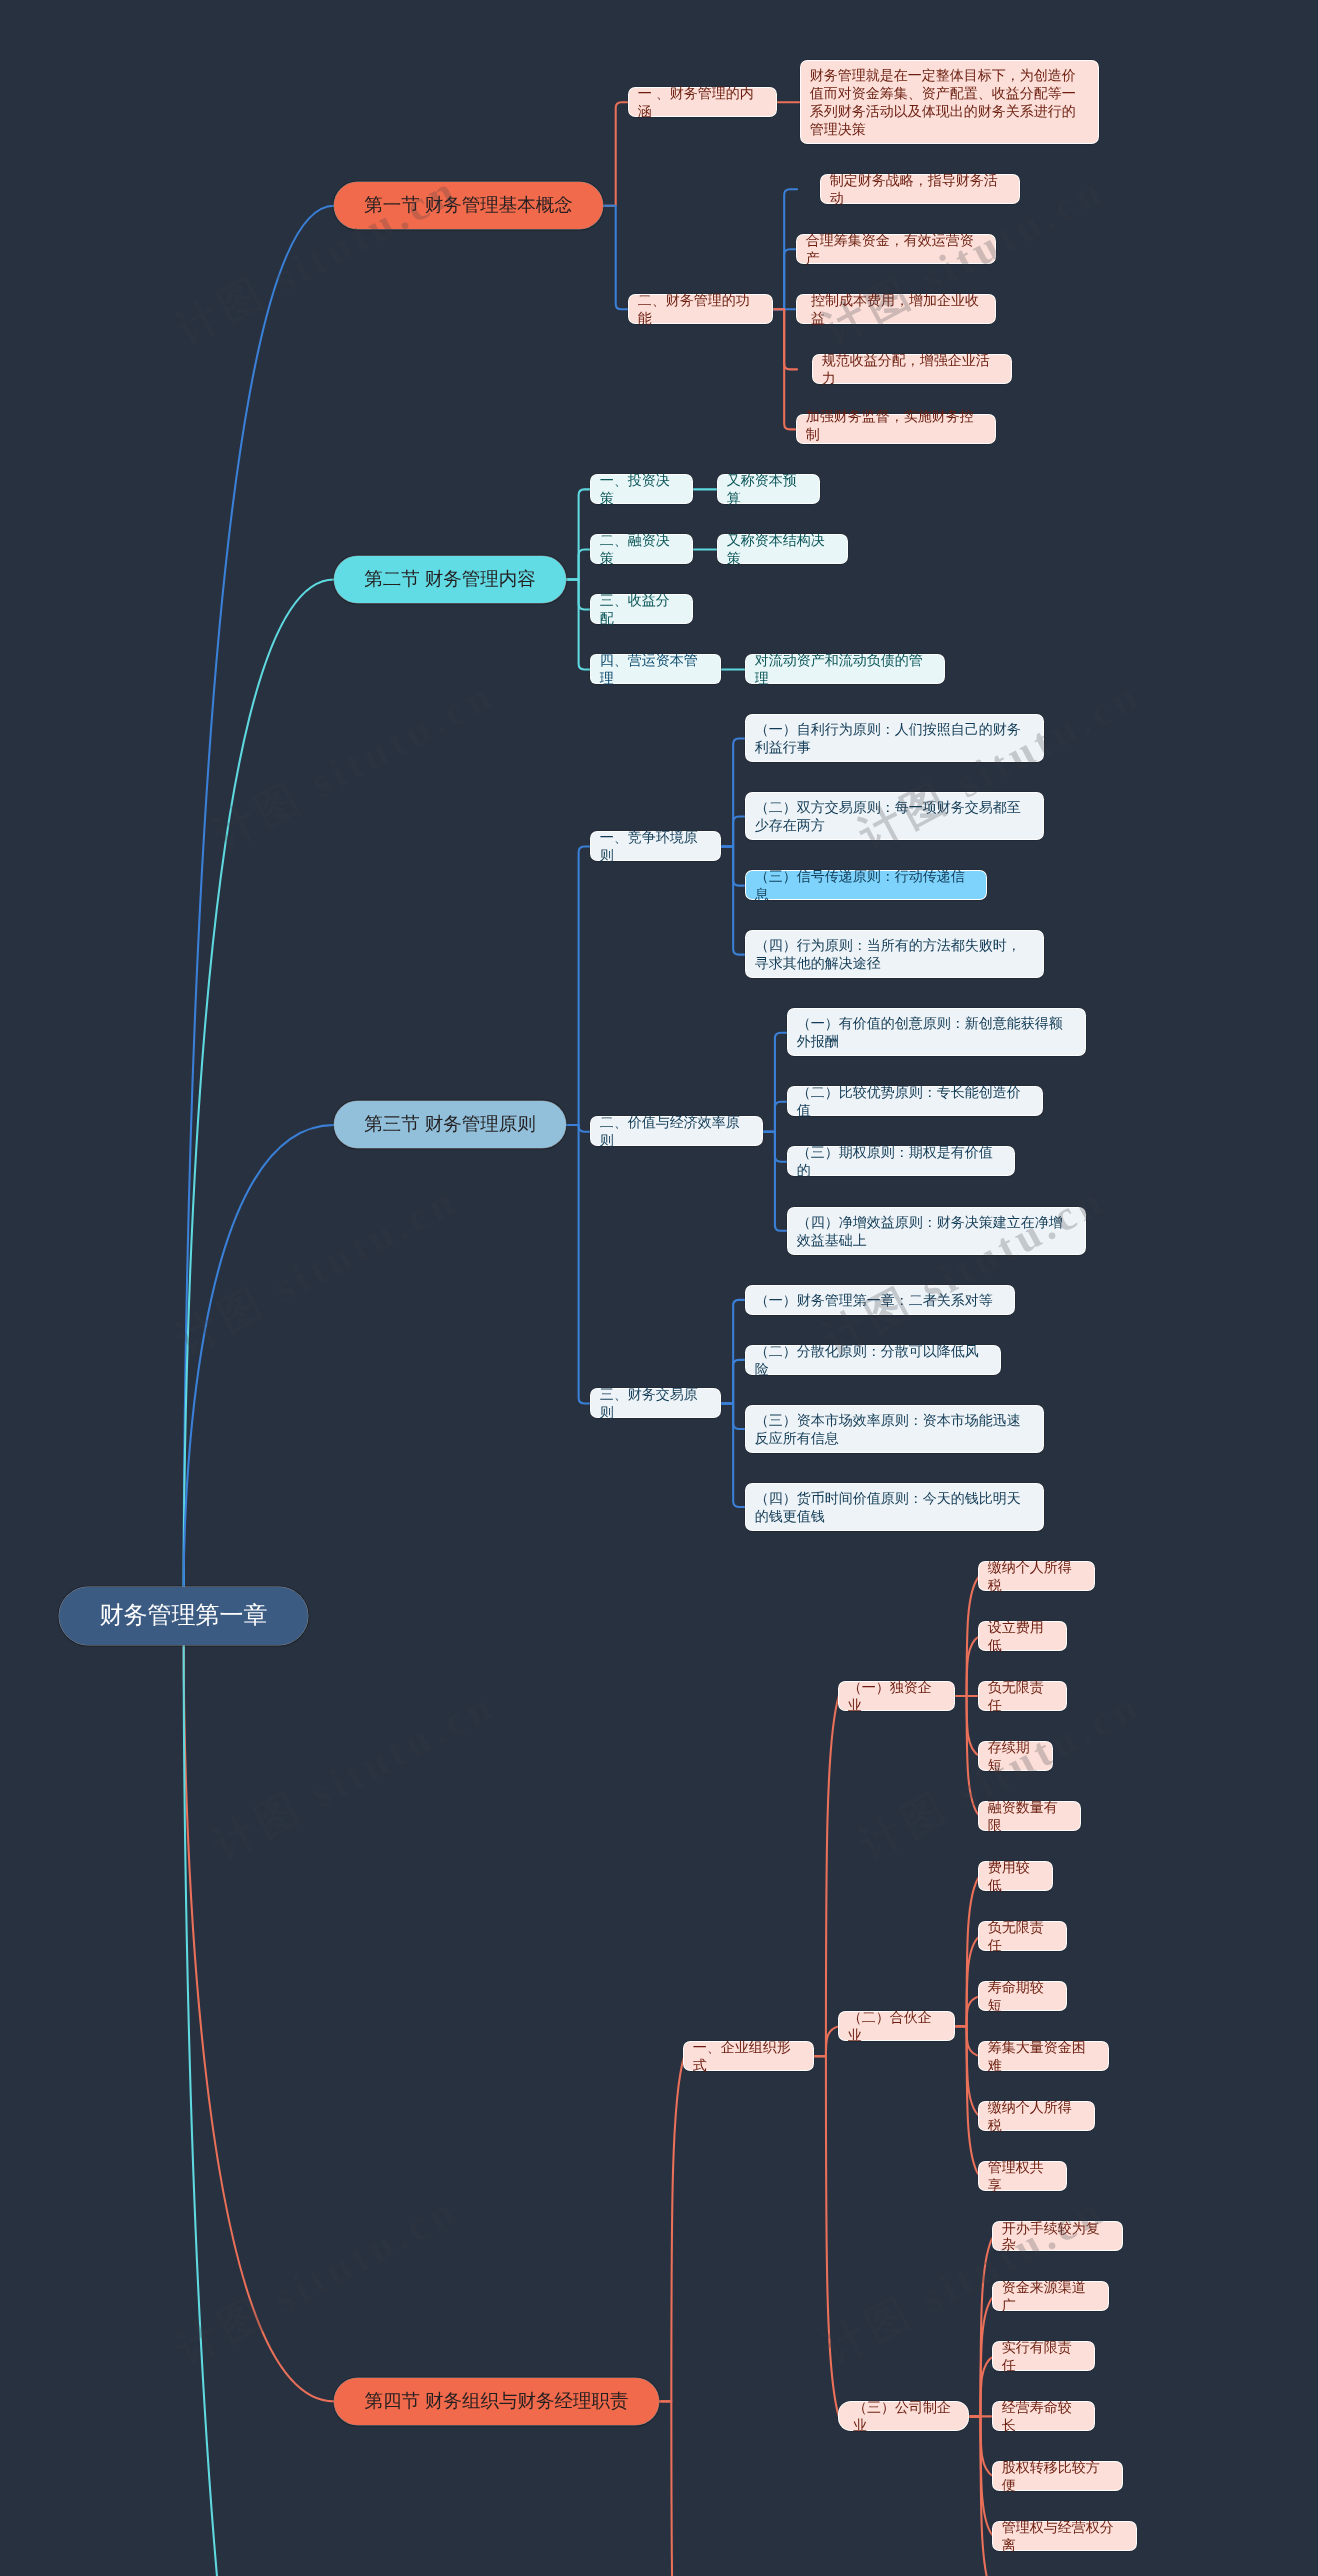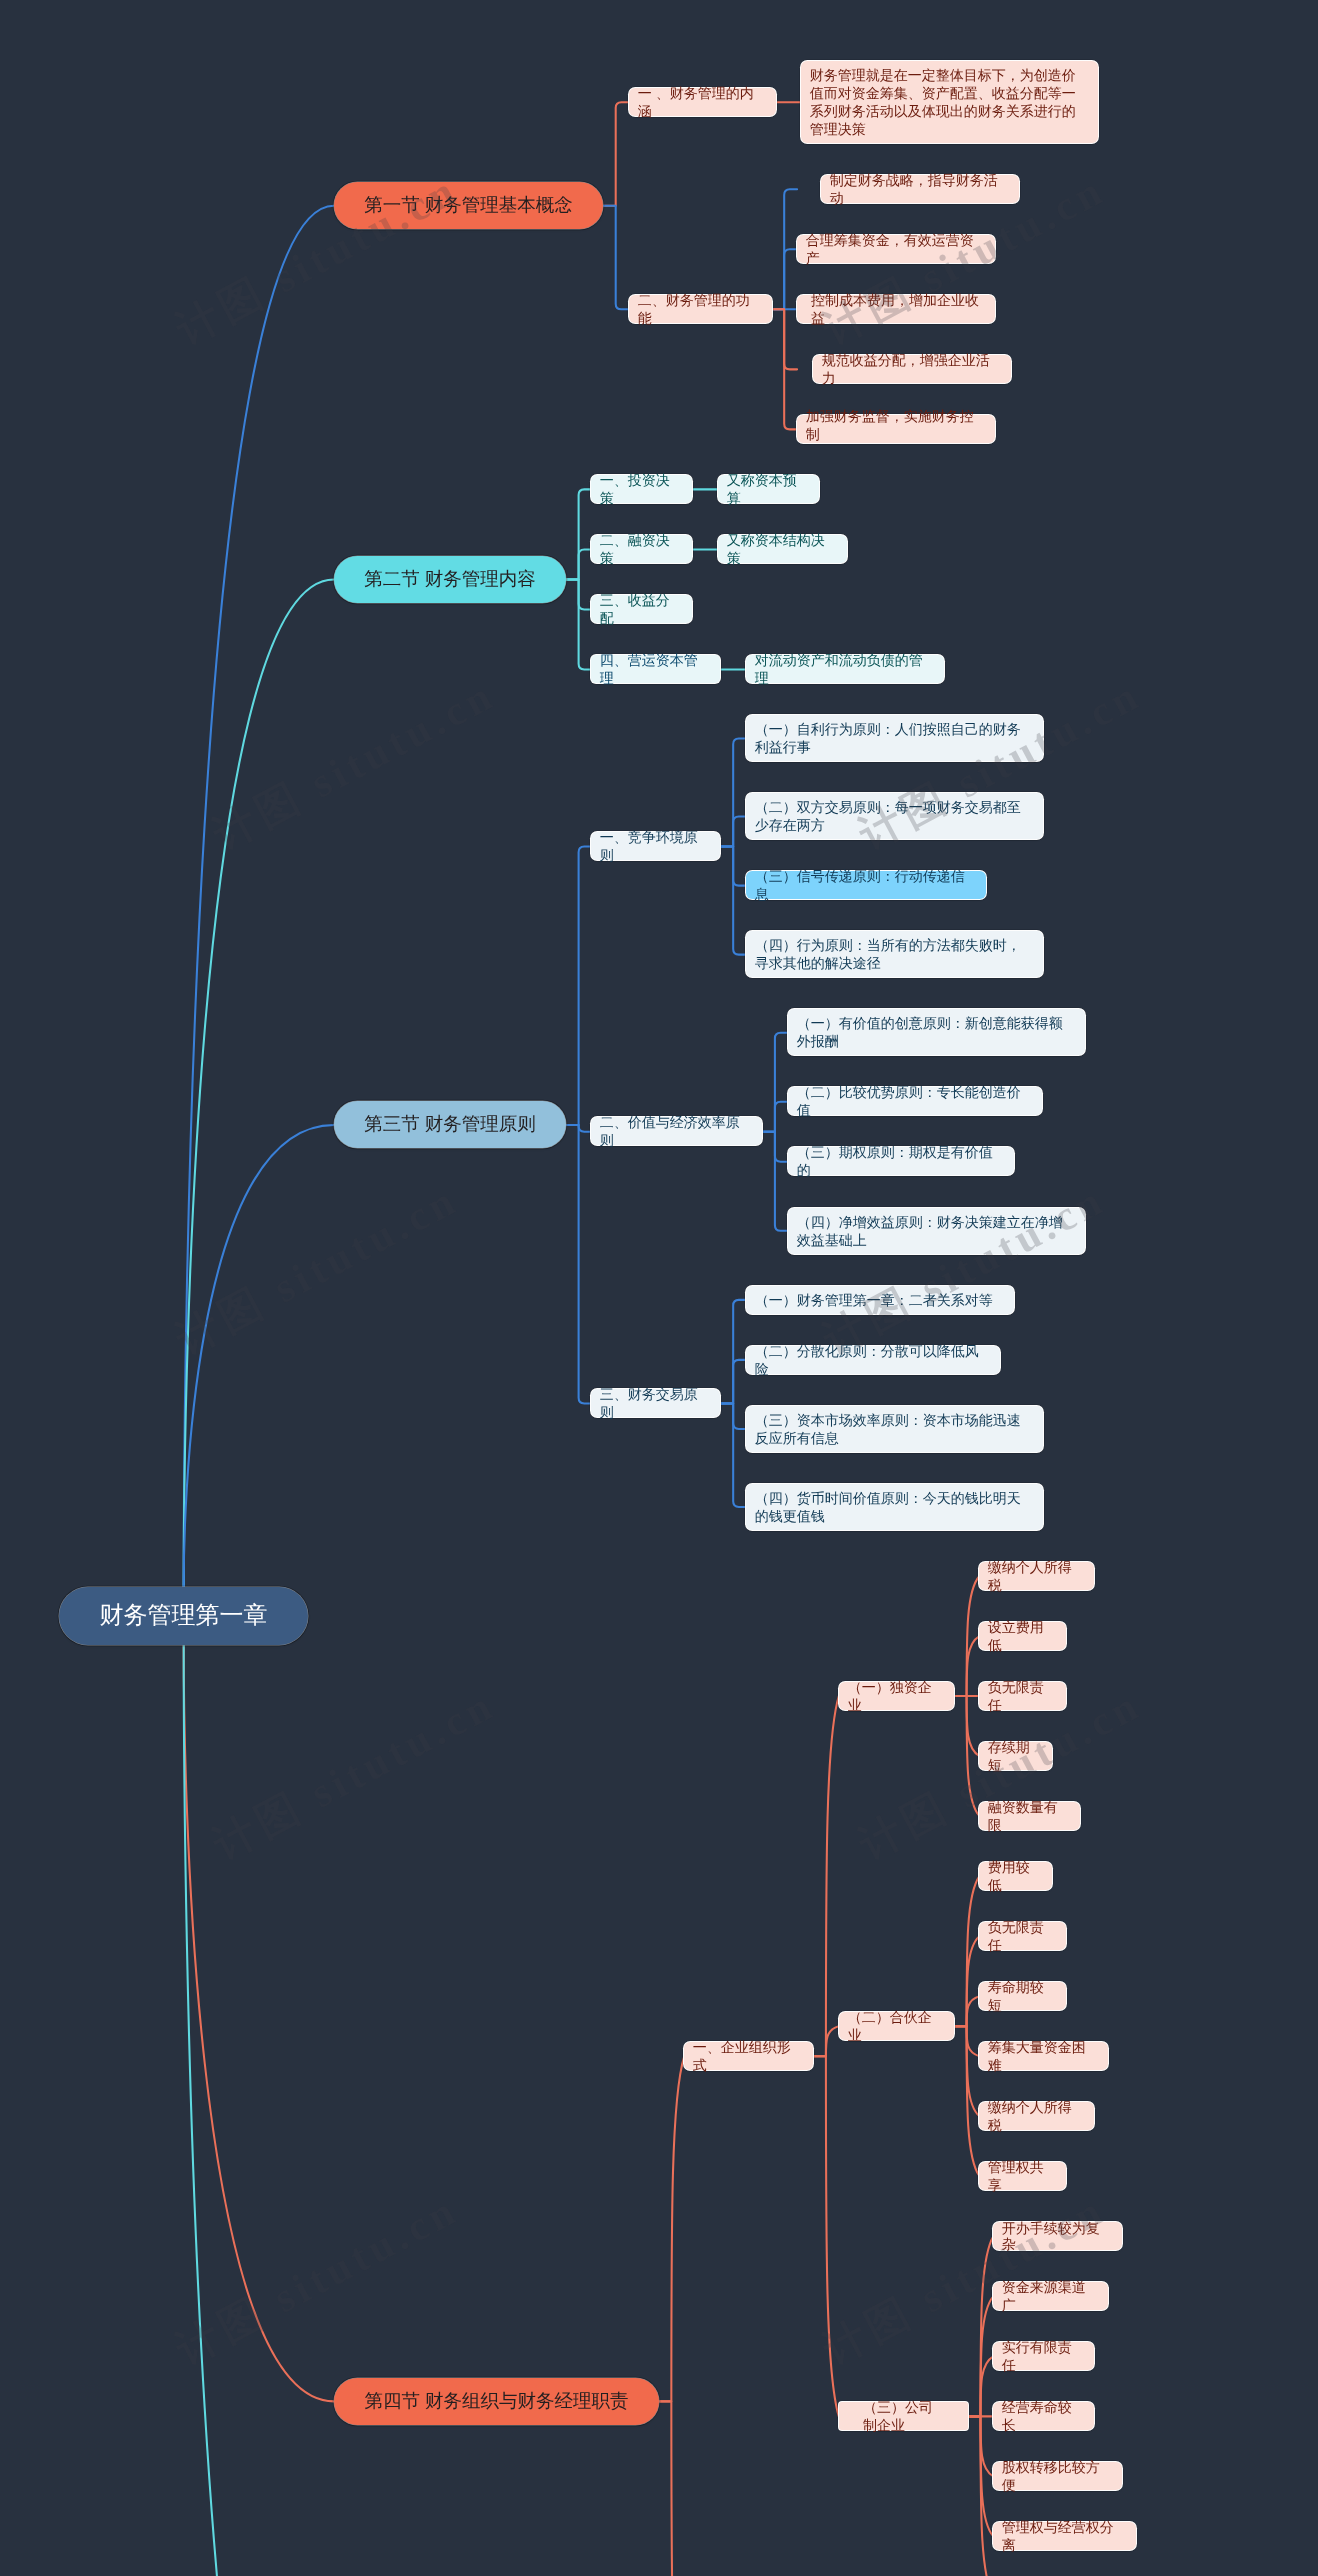--- a/index.html
+++ b/index.html
@@ -130,21 +130,21 @@
       <div class="node" style="left: 979px; top: 1682px; width: 87px; height: 28px; font-size: 14px; background: rgb(251, 223, 216); color: rgb(107, 28, 14); border-radius: 6.2px; padding: 0px 8.8px; line-height: 18px; box-shadow: rgb(253, 253, 253) 0px 0px 0px 1px, rgba(0, 0, 0, 0.22) 0px 0px 0px 1.5px, rgba(0, 0, 0, 0.22) 0px 1px 2.1px;"><span>负无限责任</span></div>
       <div class="node" style="left: 979px; top: 1742px; width: 73px; height: 28px; font-size: 14px; background: rgb(251, 223, 216); color: rgb(107, 28, 14); border-radius: 6.2px; padding: 0px 8.8px; line-height: 18px; box-shadow: rgb(253, 253, 253) 0px 0px 0px 1px, rgba(0, 0, 0, 0.22) 0px 0px 0px 1.5px, rgba(0, 0, 0, 0.22) 0px 1px 2.1px;"><span>存续期短</span></div>
       <div class="node" style="left: 979px; top: 1802px; width: 101px; height: 28px; font-size: 14px; background: rgb(251, 223, 216); color: rgb(107, 28, 14); border-radius: 6.2px; padding: 0px 8.8px; line-height: 18px; box-shadow: rgb(253, 253, 253) 0px 0px 0px 1px, rgba(0, 0, 0, 0.22) 0px 0px 0px 1.5px, rgba(0, 0, 0, 0.22) 0px 1px 2.1px;"><span>融资数量有限</span></div>
       <div class="node" style="left: 839px; top: 2012px; width: 115px; height: 28px; font-size: 14px; background: rgb(251, 223, 216); color: rgb(107, 28, 14); border-radius: 6.2px; padding: 0px 8.8px; line-height: 18px; box-shadow: rgb(253, 253, 253) 0px 0px 0px 1px, rgba(0, 0, 0, 0.22) 0px 0px 0px 1.5px, rgba(0, 0, 0, 0.22) 0px 1px 2.1px;"><span>（二）合伙企业</span></div>
       <div class="node" style="left: 979px; top: 1862px; width: 73px; height: 28px; font-size: 14px; background: rgb(251, 223, 216); color: rgb(107, 28, 14); border-radius: 6.2px; padding: 0px 8.8px; line-height: 18px; box-shadow: rgb(253, 253, 253) 0px 0px 0px 1px, rgba(0, 0, 0, 0.22) 0px 0px 0px 1.5px, rgba(0, 0, 0, 0.22) 0px 1px 2.1px;"><span>费用较低</span></div>
       <div class="node" style="left: 979px; top: 1922px; width: 87px; height: 28px; font-size: 14px; background: rgb(251, 223, 216); color: rgb(107, 28, 14); border-radius: 6.2px; padding: 0px 8.8px; line-height: 18px; box-shadow: rgb(253, 253, 253) 0px 0px 0px 1px, rgba(0, 0, 0, 0.22) 0px 0px 0px 1.5px, rgba(0, 0, 0, 0.22) 0px 1px 2.1px;"><span>负无限责任</span></div>
       <div class="node" style="left: 979px; top: 1982px; width: 87px; height: 28px; font-size: 14px; background: rgb(251, 223, 216); color: rgb(107, 28, 14); border-radius: 6.2px; padding: 0px 8.8px; line-height: 18px; box-shadow: rgb(253, 253, 253) 0px 0px 0px 1px, rgba(0, 0, 0, 0.22) 0px 0px 0px 1.5px, rgba(0, 0, 0, 0.22) 0px 1px 2.1px;"><span>寿命期较短</span></div>
       <div class="node" style="left: 979px; top: 2042px; width: 129px; height: 28px; font-size: 14px; background: rgb(251, 223, 216); color: rgb(107, 28, 14); border-radius: 6.2px; padding: 0px 8.8px; line-height: 18px; box-shadow: rgb(253, 253, 253) 0px 0px 0px 1px, rgba(0, 0, 0, 0.22) 0px 0px 0px 1.5px, rgba(0, 0, 0, 0.22) 0px 1px 2.1px;"><span>筹集大量资金困难</span></div>
       <div class="node" style="left: 979px; top: 2102px; width: 115px; height: 28px; font-size: 14px; background: rgb(251, 223, 216); color: rgb(107, 28, 14); border-radius: 6.2px; padding: 0px 8.8px; line-height: 18px; box-shadow: rgb(253, 253, 253) 0px 0px 0px 1px, rgba(0, 0, 0, 0.22) 0px 0px 0px 1.5px, rgba(0, 0, 0, 0.22) 0px 1px 2.1px;"><span>缴纳个人所得税</span></div>
       <div class="node" style="left: 979px; top: 2162px; width: 87px; height: 28px; font-size: 14px; background: rgb(251, 223, 216); color: rgb(107, 28, 14); border-radius: 6.2px; padding: 0px 8.8px; line-height: 18px; box-shadow: rgb(253, 253, 253) 0px 0px 0px 1px, rgba(0, 0, 0, 0.22) 0px 0px 0px 1.5px, rgba(0, 0, 0, 0.22) 0px 1px 2.1px;"><span>管理权共享</span></div>
-      <div class="node" style="left: 839px; top: 2402px; width: 129px; height: 28px; font-size: 14px; background: rgb(251, 223, 216); color: rgb(107, 28, 14); border-radius: 3px; padding: 0px 24px; line-height: 18px; box-shadow: rgb(253, 253, 253) 0px 0px 0px 1px, rgba(0, 0, 0, 0.22) 0px 0px 0px 1.5px, rgba(0, 0, 0, 0.22) 0px 1px 2.1px;"><span>（三）公司制企业</span></div>
+      <div class="node" style="left: 839px; top: 2402px; width: 129px; height: 28px; font-size: 14px; background: rgb(251, 223, 216); color: rgb(107, 28, 14); border-radius: 12px; padding: 0px 14px; line-height: 18px; box-shadow: rgb(253, 253, 253) 0px 0px 0px 1px, rgba(0, 0, 0, 0.22) 0px 0px 0px 1.5px, rgba(0, 0, 0, 0.22) 0px 1px 2.1px;"><span>（三）公司制企业</span></div>
       <div class="node" style="left: 993px; top: 2222px; width: 129px; height: 28px; font-size: 14px; background: rgb(251, 223, 216); color: rgb(107, 28, 14); border-radius: 6.2px; padding: 0px 8.8px; line-height: 16px; box-shadow: rgb(253, 253, 253) 0px 0px 0px 1px, rgba(0, 0, 0, 0.22) 0px 0px 0px 1.5px, rgba(0, 0, 0, 0.22) 0px 1px 2.1px;"><span>开办手续较为复杂</span></div>
       <div class="node" style="left: 993px; top: 2282px; width: 115px; height: 28px; font-size: 14px; background: rgb(251, 223, 216); color: rgb(107, 28, 14); border-radius: 6.2px; padding: 0px 8.8px; line-height: 18px; box-shadow: rgb(253, 253, 253) 0px 0px 0px 1px, rgba(0, 0, 0, 0.22) 0px 0px 0px 1.5px, rgba(0, 0, 0, 0.22) 0px 1px 2.1px;"><span>资金来源渠道广</span></div>
       <div class="node" style="left: 993px; top: 2342px; width: 101px; height: 28px; font-size: 14px; background: rgb(251, 223, 216); color: rgb(107, 28, 14); border-radius: 6.2px; padding: 0px 8.8px; line-height: 18px; box-shadow: rgb(253, 253, 253) 0px 0px 0px 1px, rgba(0, 0, 0, 0.22) 0px 0px 0px 1.5px, rgba(0, 0, 0, 0.22) 0px 1px 2.1px;"><span>实行有限责任</span></div>
       <div class="node" style="left: 993px; top: 2402px; width: 101px; height: 28px; font-size: 14px; background: rgb(251, 223, 216); color: rgb(107, 28, 14); border-radius: 6.2px; padding: 0px 8.8px; line-height: 18px; box-shadow: rgb(253, 253, 253) 0px 0px 0px 1px, rgba(0, 0, 0, 0.22) 0px 0px 0px 1.5px, rgba(0, 0, 0, 0.22) 0px 1px 2.1px;"><span>经营寿命较长</span></div>
       <div class="node" style="left: 993px; top: 2462px; width: 129px; height: 28px; font-size: 14px; background: rgb(251, 223, 216); color: rgb(107, 28, 14); border-radius: 6.2px; padding: 0px 8.8px; line-height: 18px; box-shadow: rgb(253, 253, 253) 0px 0px 0px 1px, rgba(0, 0, 0, 0.22) 0px 0px 0px 1.5px, rgba(0, 0, 0, 0.22) 0px 1px 2.1px;"><span>股权转移比较方便</span></div>
       <div class="node" style="left: 993px; top: 2522px; width: 143px; height: 28px; font-size: 14px; background: rgb(251, 223, 216); color: rgb(107, 28, 14); border-radius: 6.2px; padding: 0px 8.8px; line-height: 18px; box-shadow: rgb(253, 253, 253) 0px 0px 0px 1px, rgba(0, 0, 0, 0.22) 0px 0px 0px 1.5px, rgba(0, 0, 0, 0.22) 0px 1px 2.1px;"><span>管理权与经营权分离</span></div>
     </div>
 <div style="position: absolute; left: 0px; top: 0px; width: 1319px; height: 3108px; overflow: hidden; pointer-events: none; z-index: 5;">
       <div class="wm" style="left: 167px; top: 309px;">计图 situtu.cn</div>
       <div class="wm" style="left: 814px; top: 309px;">计图 situtu.cn</div>

